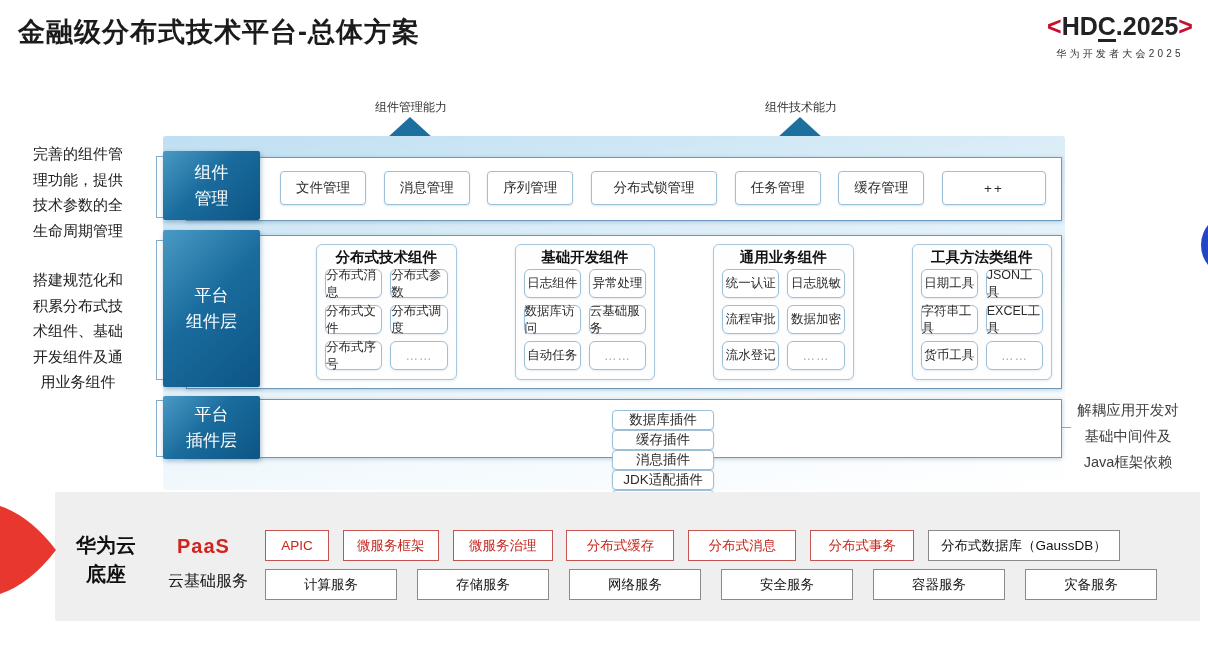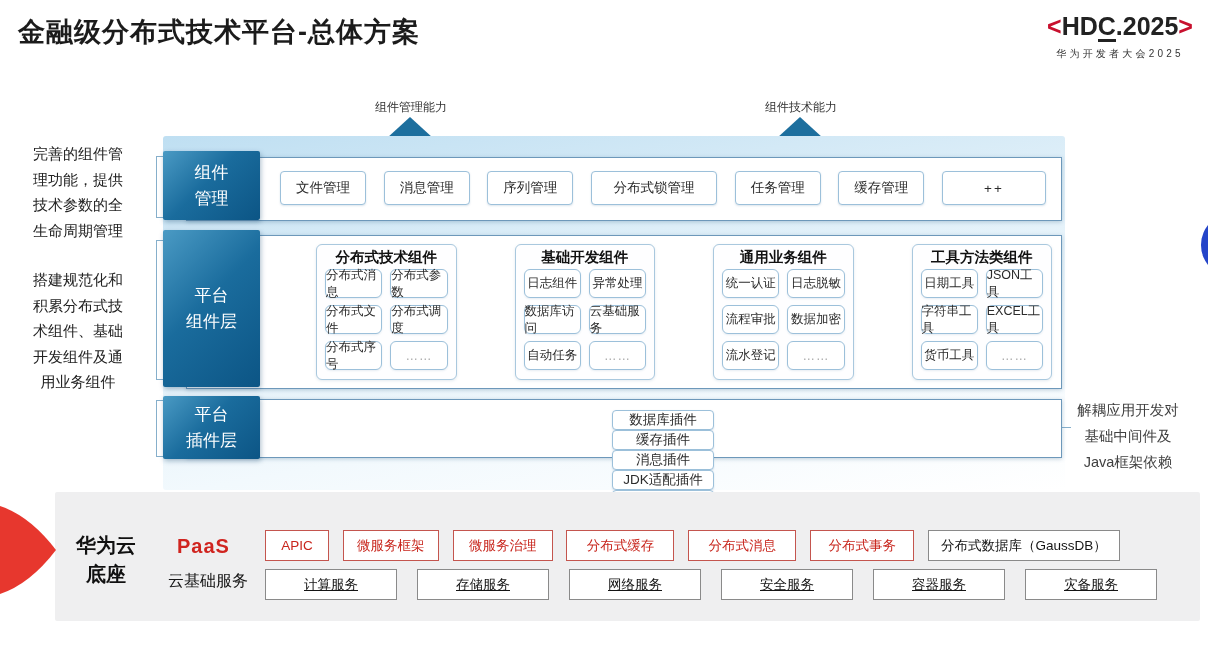--- a/index.html
+++ b/index.html
@@ -75,21 +75,21 @@
   .paas-label{left:177px;top:535px;font-size:20px;font-weight:700;color:#d0241f;letter-spacing:1px;}
   .iaas-label{left:168px;top:571px;font-size:16px;color:#141414;}
   .paas-row{left:265px;top:529px;width:855px;height:33px;}
   .iaas-row{left:265px;top:568px;width:892px;height:33px;}
   .pitem{height:31px;box-sizing:border-box;border:1px solid #c4554e;color:#c8251c;background:#fff;
     display:flex;align-items:center;justify-content:center;font-size:13.5px;padding:0 6px;}
   .pw1{width:64px;} .pw2{width:96px;} .pw3{width:100px;} .pw4{width:108px;} .pw5{width:108px;} .pw6{width:104px;}
   .gauss{height:31px;width:192px;box-sizing:border-box;border:1px solid #8a8a8a;color:#141414;background:#fff;
     display:flex;align-items:center;justify-content:center;font-size:13.5px;}
   .sitem{width:132px;height:31px;box-sizing:border-box;border:1px solid #8a8a8a;color:#141414;background:#fff;
-    display:flex;align-items:center;justify-content:center;font-size:13.5px;text-decoration:underline;}
+    display:flex;align-items:center;justify-content:center;font-size:13.5px;}
 
   
   .wedge{left:0;top:503px;width:58px;height:94px;}
   .half-circle{left:1201px;top:213px;width:64px;height:64px;border-radius:50%;background:#2545c9;}
 </style>
 </head>
 <body>
 
 <div class="abs title">金融级分布式技术平台-总体方案</div>
 

